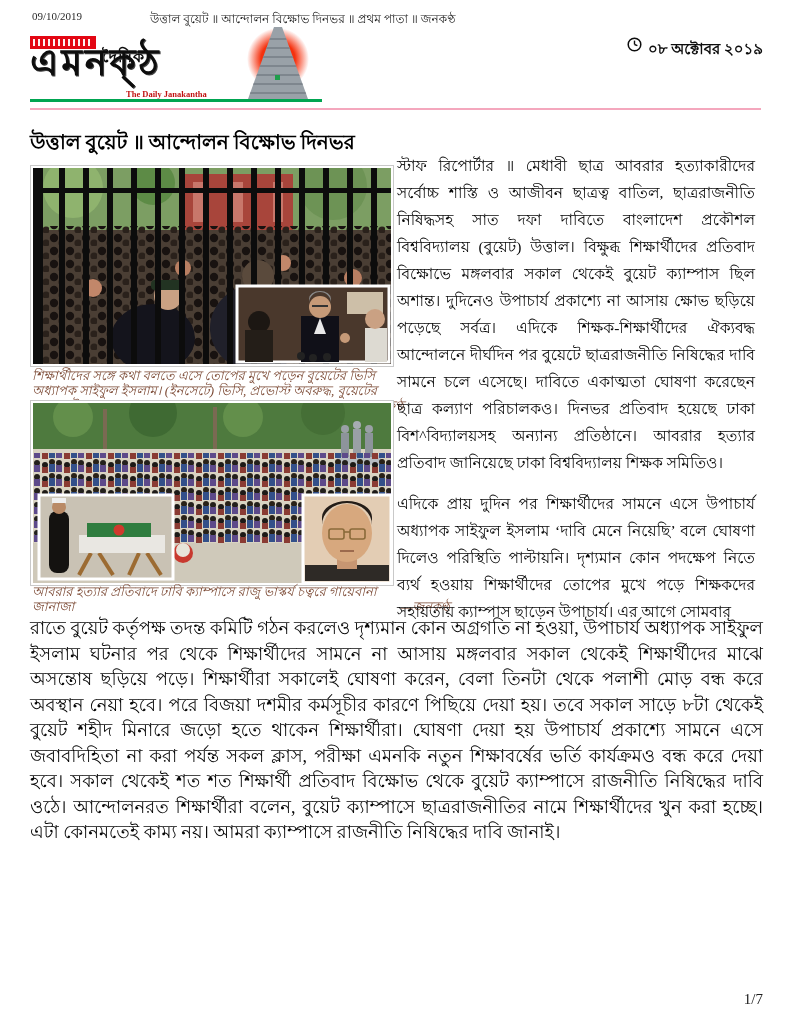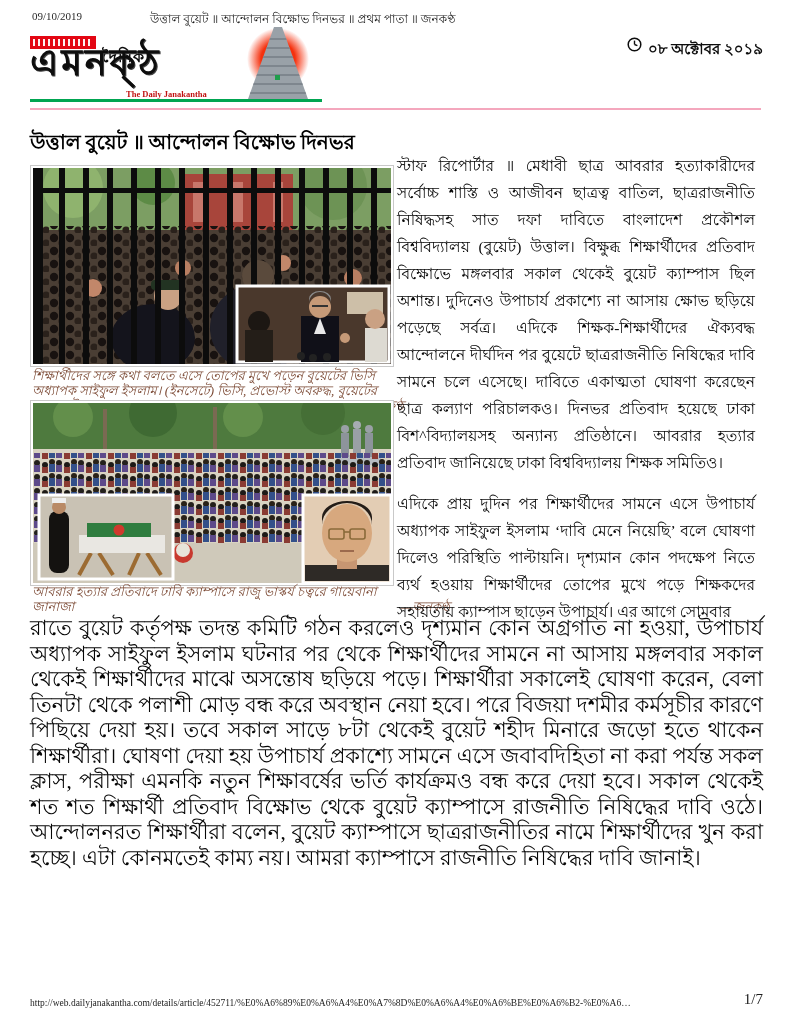--- a/index.html
+++ b/index.html
@@ -29,21 +29,21 @@
   .photo svg{display:block;}
   .photo-1{top:165px;}
   .photo-2{top:400px;}
   .caption{position:absolute;left:32px;width:364px;font-size:13px;line-height:15px;color:#7c4a35;font-style:italic;}
   .caption .credit{position:absolute;right:2px;bottom:0;font-style:italic;}
   .caption-1{top:368px;padding-right:10px;}
   .caption-2{top:584px;padding-right:56px;}
   
   .col-right{position:absolute;left:397px;top:152px;width:366px;font-size:15.5px;line-height:27px;text-align:justify;color:#060606;}
   .col-right p{margin:0 8px 14px 0;}
-  .full-width{position:absolute;left:30px;top:616px;width:733px;font-size:21px;line-height:25.5px;text-align:justify;color:#060606;}
+  .full-width{position:absolute;left:30px;top:616px;width:733px;font-size:18px;line-height:25.5px;text-align:justify;color:#060606;}
   
   .footer-url{position:absolute;left:30px;bottom:16px;font-size:9.5px;color:#1c1c1c;}
   .page-indicator{position:absolute;right:28px;bottom:16px;font-size:15px;color:#1c1c1c;}
 </style>
 </head>
 <body>
 
 <div class="page">
 
   <div class="print-date">09/10/2019</div>
@@ -234,16 +234,15 @@
     <span class="credit">—জনকণ্ঠ</span>
   </div>
 
   <div class="col-right">
     <p>স্টাফ রিপোর্টার ॥ মেধাবী ছাত্র আবরার হত্যাকারীদের সর্বোচ্চ শাস্তি ও আজীবন ছাত্রত্ব বাতিল, ছাত্ররাজনীতি নিষিদ্ধসহ সাত দফা দাবিতে বাংলাদেশ প্রকৌশল বিশ্ববিদ্যালয় (বুয়েট) উত্তাল। বিক্ষুব্ধ শিক্ষার্থীদের প্রতিবাদ বিক্ষোভে মঙ্গলবার সকাল থেকেই বুয়েট ক্যাম্পাস ছিল অশান্ত। দুদিনেও উপাচার্য প্রকাশ্যে না আসায় ক্ষোভ ছড়িয়ে পড়েছে সর্বত্র। এদিকে শিক্ষক-শিক্ষার্থীদের ঐক্যবদ্ধ আন্দোলনে দীর্ঘদিন পর বুয়েটে ছাত্ররাজনীতি নিষিদ্ধের দাবি সামনে চলে এসেছে। দাবিতে একাত্মতা ঘোষণা করেছেন ছাত্র কল্যাণ পরিচালকও। দিনভর প্রতিবাদ হয়েছে ঢাকা বিশ^বিদ্যালয়সহ অন্যান্য প্রতিষ্ঠানে। আবরার হত্যার প্রতিবাদ জানিয়েছে ঢাকা বিশ্ববিদ্যালয় শিক্ষক সমিতিও।</p>
     <p>এদিকে প্রায় দুদিন পর শিক্ষার্থীদের সামনে এসে উপাচার্য অধ্যাপক সাইফুল ইসলাম ‘দাবি মেনে নিয়েছি’ বলে ঘোষণা দিলেও পরিস্থিতি পাল্টায়নি। দৃশ্যমান কোন পদক্ষেপ নিতে ব্যর্থ হওয়ায় শিক্ষার্থীদের তোপের মুখে পড়ে শিক্ষকদের সহায়তায় ক্যাম্পাস ছাড়েন উপাচার্য। এর আগে সোমবার</p>
   </div>
 
   <div class="full-width">রাতে বুয়েট কর্তৃপক্ষ তদন্ত কমিটি গঠন করলেও দৃশ্যমান কোন অগ্রগতি না হওয়া, উপাচার্য অধ্যাপক সাইফুল ইসলাম ঘটনার পর থেকে শিক্ষার্থীদের সামনে না আসায় মঙ্গলবার সকাল থেকেই শিক্ষার্থীদের মাঝে অসন্তোষ ছড়িয়ে পড়ে। শিক্ষার্থীরা সকালেই ঘোষণা করেন, বেলা তিনটা থেকে পলাশী মোড় বন্ধ করে অবস্থান নেয়া হবে। পরে বিজয়া দশমীর কর্মসূচীর কারণে পিছিয়ে দেয়া হয়। তবে সকাল সাড়ে ৮টা থেকেই বুয়েট শহীদ মিনারে জড়ো হতে থাকেন শিক্ষার্থীরা। ঘোষণা দেয়া হয় উপাচার্য প্রকাশ্যে সামনে এসে জবাবদিহিতা না করা পর্যন্ত সকল ক্লাস, পরীক্ষা এমনকি নতুন শিক্ষাবর্ষের ভর্তি কার্যক্রমও বন্ধ করে দেয়া হবে। সকাল থেকেই শত শত শিক্ষার্থী প্রতিবাদ বিক্ষোভ থেকে বুয়েট ক্যাম্পাসে রাজনীতি নিষিদ্ধের দাবি ওঠে। আন্দোলনরত শিক্ষার্থীরা বলেন, বুয়েট ক্যাম্পাসে ছাত্ররাজনীতির নামে শিক্ষার্থীদের খুন করা হচ্ছে। এটা কোনমতেই কাম্য নয়। আমরা ক্যাম্পাসে রাজনীতি নিষিদ্ধের দাবি জানাই।</div>
 
-  <div class="footer-url">http://web.dailyjanakantha.com/details/article/452711/%E0%A6%89%E0%A6%A4%E0%A7%8D%E0%A6%A4%E0%A6%BE%E0%A6%B2-%E0%A6…</div>
   <div class="page-indicator">1/7</div>
 
 </div>
 
 </body></html>

